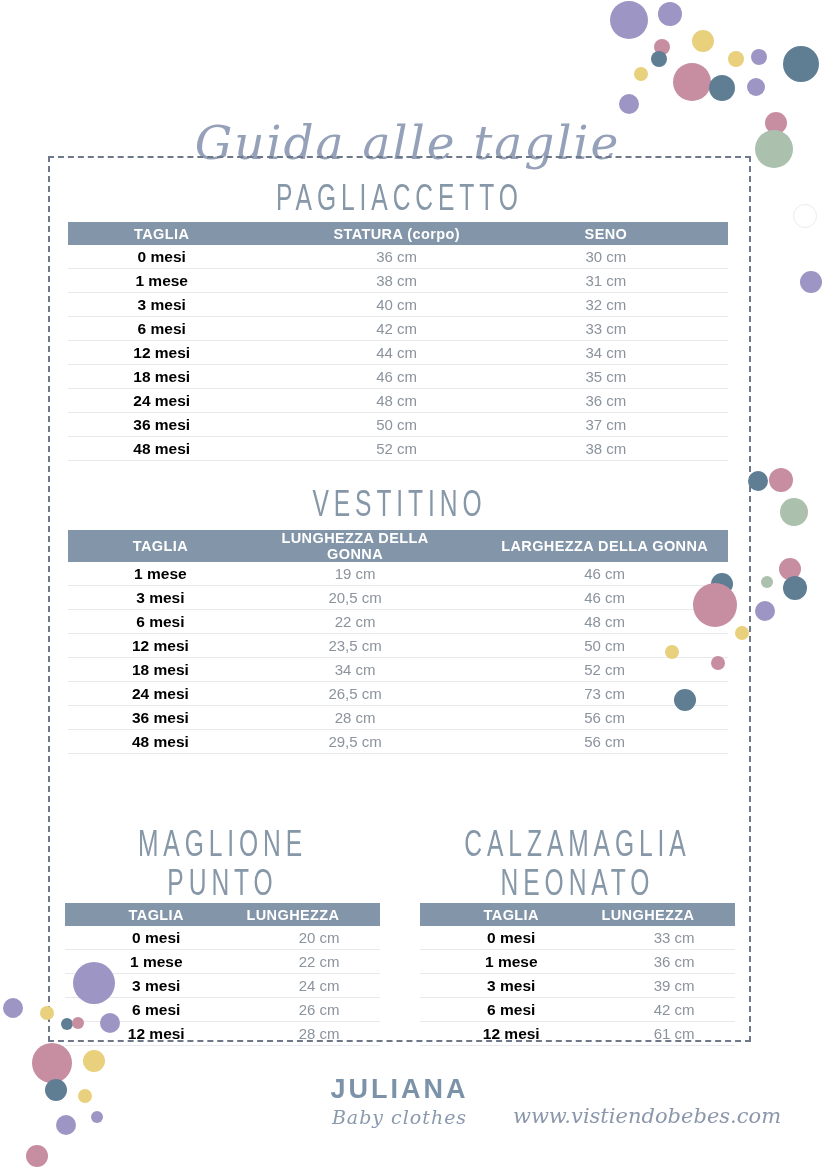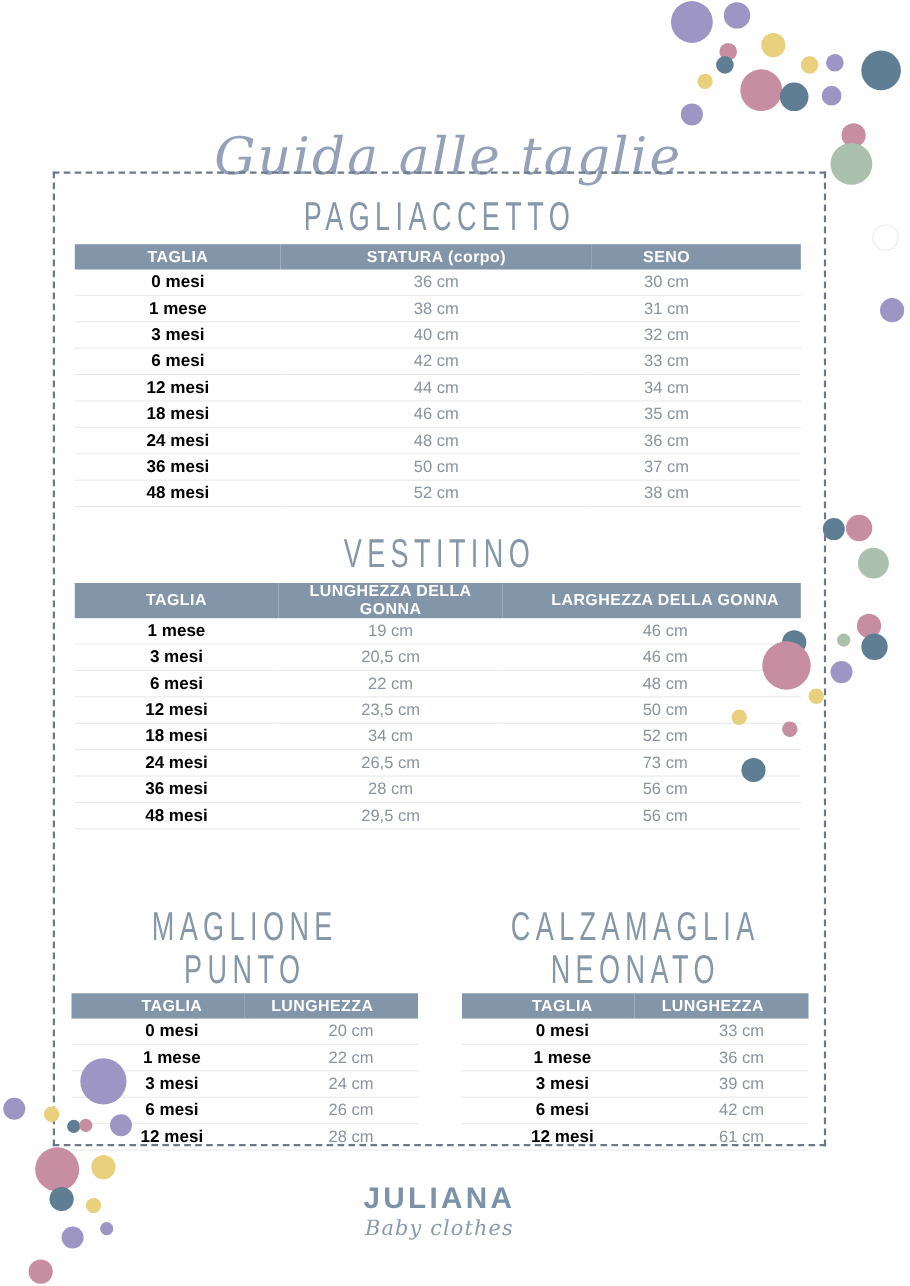--- a/index.html
+++ b/index.html
@@ -268,20 +268,21 @@
         </table>
       </div>
     </div>
 
   </div>
 
   <div class="brand">
     <div class="brand-name">JULIANA</div>
     <div class="brand-tagline script">Baby clothes</div>
   </div>
+  <div class="website script">www.vistiendobebes.com</div>
 
   <div class="dots">
       <span class="dot" style="left: 610px; top: 1px; width: 38px; height: 38px; background: rgb(157, 150, 197);"></span>
       <span class="dot" style="left: 658px; top: 2px; width: 24px; height: 24px; background: rgb(157, 150, 197);"></span>
       <span class="dot" style="left: 654px; top: 39px; width: 16px; height: 16px; background: rgb(199, 141, 160);"></span>
       <span class="dot" style="left: 651px; top: 51px; width: 16px; height: 16px; background: rgb(95, 126, 148);"></span>
       <span class="dot" style="left: 692px; top: 30px; width: 22px; height: 22px; background: rgb(232, 208, 125);"></span>
       <span class="dot" style="left: 634px; top: 67px; width: 14px; height: 14px; background: rgb(232, 208, 125);"></span>
       <span class="dot" style="left: 728px; top: 51px; width: 16px; height: 16px; background: rgb(232, 208, 125);"></span>
       <span class="dot" style="left: 751px; top: 49px; width: 16px; height: 16px; background: rgb(157, 150, 197);"></span>

